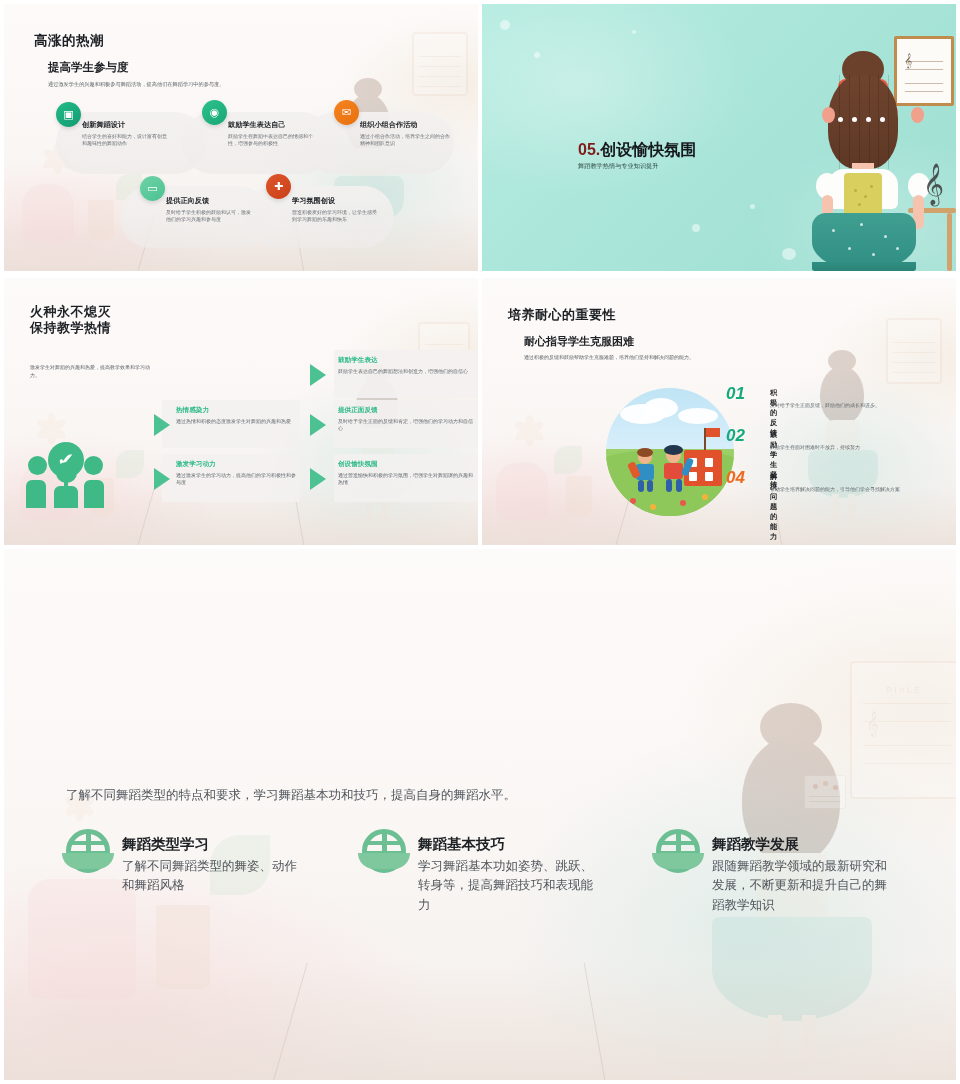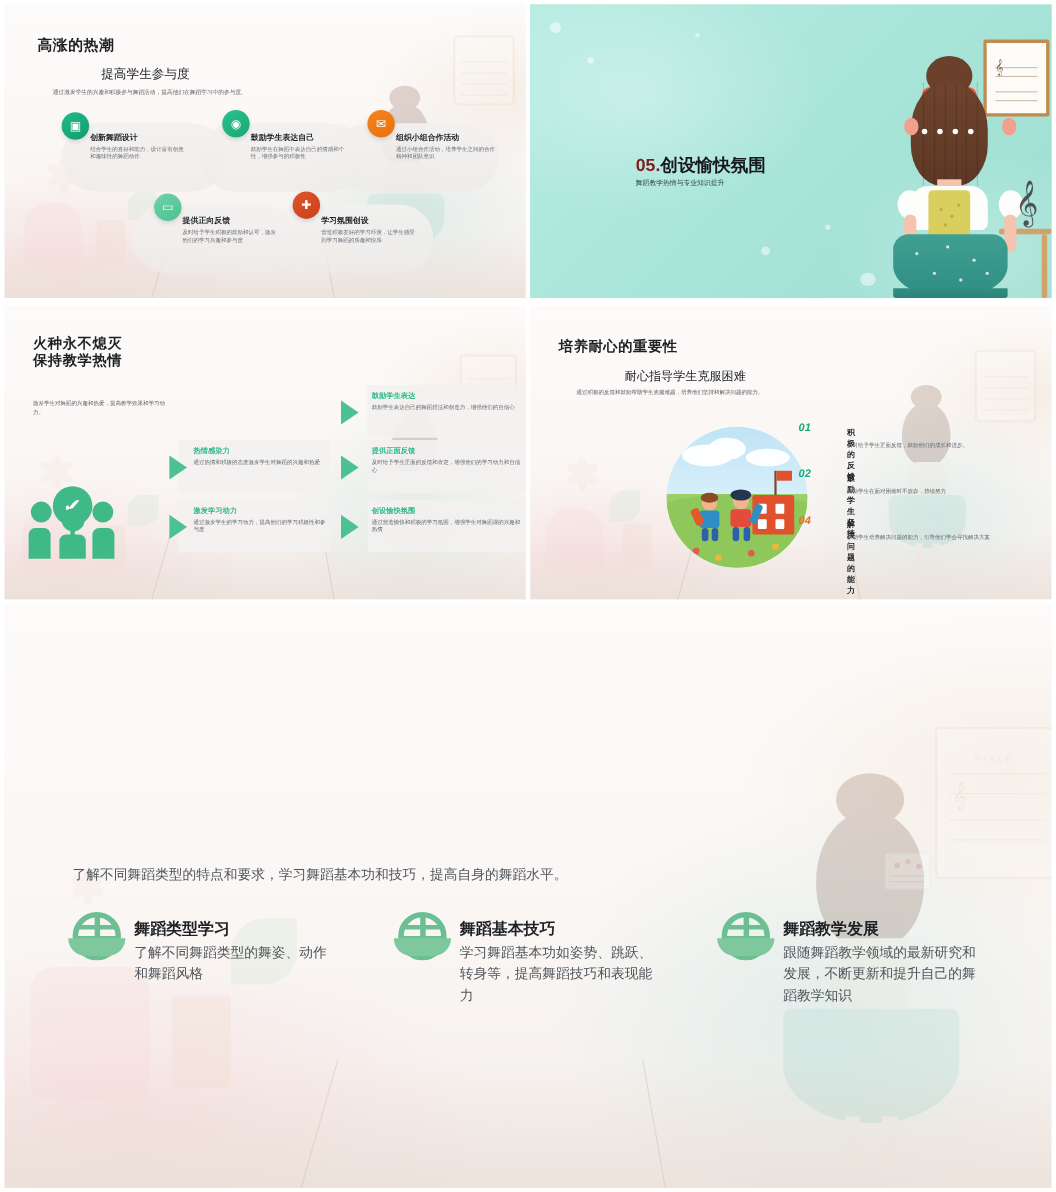--- a/index.html
+++ b/index.html
@@ -88,21 +88,21 @@
   }
   .ghost-flower span {
     position:absolute; width:9px; height:16px; background:#f6e7dd; border-radius:50%;
     left:50%; top:50%; transform-origin: 50% 0%;
   }
 
   
   .kicker {
     font-weight: bold; color:#1d2024; letter-spacing:.5px;
   }
-  .subhead { font-weight:normal; color:#1d2024;margin-left:44px; }
+  .subhead { font-weight:bold; color:#1d2024; }
   .lead { color:#5d6268; line-height:1.55; }
 
   
   .s1 .kicker { position:absolute; left:30px; top:28px; font-size:13.5px; }
   .s1 .subhead { position:absolute; left:44px; top:56px; font-size:11.5px; }
   .s1 .lead { position:absolute; left:44px; top:76px; width:330px; font-size:5.2px; }
 
   .pill {
     position:absolute; height:62px;
     background: linear-gradient(180deg, rgba(243,241,240,.95), rgba(238,235,233,.78));
@@ -241,21 +241,21 @@
   .ci-school { position:absolute; right:12px; bottom:30px; width:38px; height:36px; background:#e0512c; border-radius:2px; }
   .ci-school .win { position:absolute; width:8px; height:9px; background:#fff; border-radius:1px; }
   .ci-flag { position:absolute; right:28px; bottom:66px; width:2px; height:22px; background:#7a4a2a; }
   .ci-flag:after { content:""; position:absolute; left:2px; top:0; width:14px; height:9px; background:#e0512c; }
   .ci-kid { position:absolute; }
   .ci-kid .hd { position:absolute; border-radius:50%; }
   .ci-kid .bd { position:absolute; border-radius:3px; }
   .ci-flw { position:absolute; width:6px; height:6px; border-radius:50%; }
 
   .numrow { position:absolute; }
-  .num-n { position:absolute; font-style:italic; font-weight:bold; font-size:10px; }
+  .num-n { position:absolute; font-style:italic; font-weight:bold; font-size:17px; }
   .num-t { position:absolute; font-weight:bold; color:#1d2024; font-size:7.2px; }
   .num-d { position:absolute; color:#63696f; font-size:5px; line-height:1.45; }
   .n-green { color:#16a97e; }
   .n-orange { color:#ef6a1f; }
 
   
   .s5 .big-kicker { position:absolute; left:62px; top:80px; font-size:29px; font-weight:bold; color:#15191d; letter-spacing:1px; }
   .s5 .big-sub { position:absolute; left:62px; top:194px; font-size:22px; font-weight:bold; color:#15191d; letter-spacing:.5px; }
   .s5 .big-lead { position:absolute; left:62px; top:238px; font-size:12.5px; color:#4f555b; }
 

